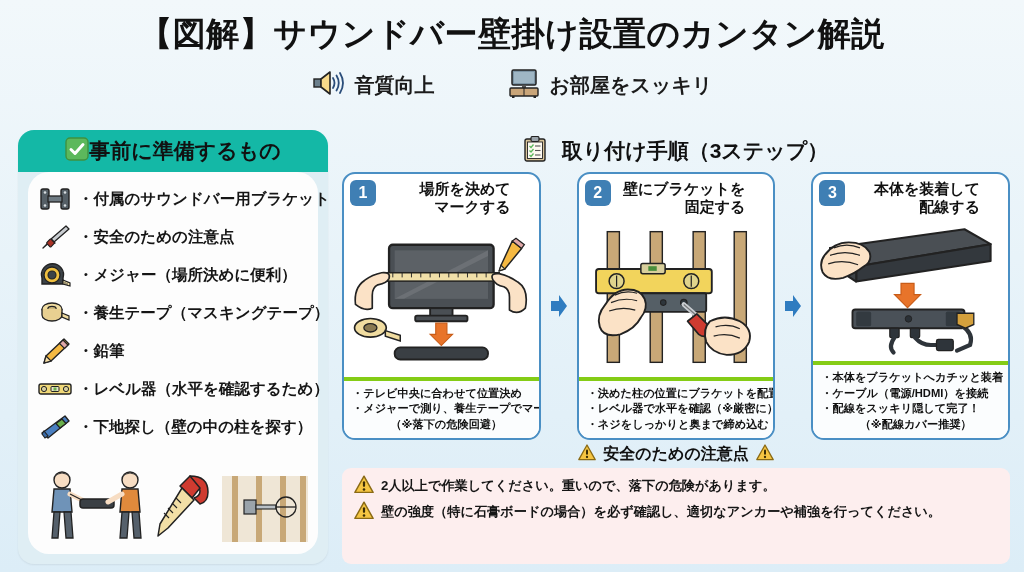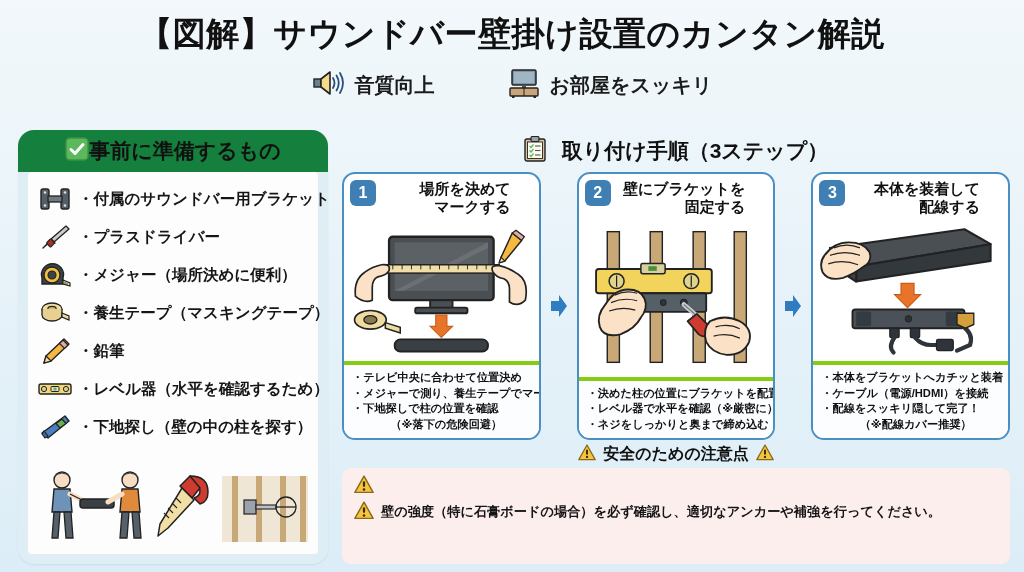--- a/index.html
+++ b/index.html
@@ -75,31 +75,31 @@
     box-shadow: 0 1px 2px rgba(0,0,0,0.07);
     display: flex;
     flex-direction: column;
     overflow: hidden;
   }
   .sidebar-head {
     height: 42px;
     display: flex;
     align-items: center;
     justify-content: center;
-    background: #15803d;
+    background: #14b8a6;
   }
   .sidebar-title {
     font-size: 21px;
     font-weight: bold;
     color: #111;
   }
   .sidebar-body {
     margin: 0 10px 10px 10px;
     background: #fdfdfd;
-    border-radius: 4px;
+    border-radius: 21px;
     flex: 1;
     padding: 8px 8px 6px 10px;
     box-sizing: border-box;
     display: flex;
     flex-direction: column;
   }
   .prep-item {
     display: flex;
     align-items: center;
     gap: 6px;
@@ -327,21 +327,21 @@
         </div>
 
         <div class="prep-item">
           <span class="prep-icon">
             <svg width="32" height="26" viewBox="0 0 32 26">
               <path d="M27 2 L30 5 L15 18 L12 15 Z" fill="#c9cdd1" stroke="#222" stroke-width="1.3" stroke-linejoin="round"></path>
               <path d="M13 16 L4 24 L8 20 L16 19 Z" fill="#c0392b" stroke="#222" stroke-width="1.3" stroke-linejoin="round"></path>
               <rect x="8.5" y="16" width="6" height="6" rx="1" transform="rotate(-45 11.5 19)" fill="#a93226" stroke="#222" stroke-width="1.1"></rect>
             </svg>
           </span>
-          <span class="prep-label">・プラスドライバー</span>
+          <span class="prep-label">・安全のための注意点</span>
         </div>
 
         <div class="prep-item">
           <span class="prep-icon">
             <svg width="32" height="26" viewBox="0 0 32 26">
               <path d="M3 16 A11 11 0 1 1 24 16 L24 22 L3 22 Z" fill="#3c4348" stroke="#222" stroke-width="1.4"></path>
               <circle cx="13" cy="13" r="8" fill="#f0c040" stroke="#222" stroke-width="1.3"></circle>
               <circle cx="13" cy="13" r="4" fill="#3c4348" stroke="#222" stroke-width="1.1"></circle>
               <path d="M24 18 L31 21 L31 24 L24 22 Z" fill="#f4e3a8" stroke="#222" stroke-width="1.2"></path>
               <line x1="26" y1="20" x2="26" y2="22.5" stroke="#222" stroke-width="0.8"></line>
@@ -515,21 +515,20 @@
               <path d="M40 106 L56 111 L56 117 L40 112 Z" fill="#f0dca0" stroke="#222" stroke-width="1.6"></path>
 
               <path d="M94 98 L106 98 L106 110 L112 110 L100 122 L88 110 L94 110 Z" fill="#e8742a" stroke="#c85c18" stroke-width="1.2"></path>
 
               <rect x="50" y="124 " width="100" height="13" rx="6" fill="#3a3f44" stroke="#222" stroke-width="2"></rect>
             </svg>
           </div>
           <div class="step-bullets">
             <div>・テレビ中央に合わせて位置決め</div>
             <div>・メジャーで測り、養生テープでマーク</div>
-            <div>・下地探しで柱の位置を確認</div>
             <div class="note">（※落下の危険回避）</div>
           </div>
         </div>
 
         <div class="step-arrow">
           <svg width="16" height="24" viewBox="0 0 16 24">
             <path d="M0 7 L8 7 L8 1 L16 12 L8 23 L8 17 L0 17 Z" fill="#2f7cc0"></path>
           </svg>
         </div>
 
@@ -651,20 +650,21 @@
 
       <div class="warn-box">
         <div class="warn-line">
           <span>
             <svg width="20" height="19" viewBox="0 0 18 17">
               <path d="M9 1 L17.2 15.6 L0.8 15.6 Z" fill="#f5c542" stroke="#8a6a14" stroke-width="1.3" stroke-linejoin="round"></path>
               <rect x="8" y="5.5" width="2" height="5.2" rx="1" fill="#3a2d06"></rect>
               <circle cx="9" cy="13" r="1.15" fill="#3a2d06"></circle>
             </svg>
           </span>
+          <span class="warn-text">2人以上で作業してください。重いので、落下の危険があります。</span>
         </div>
         <div class="warn-line">
           <span>
             <svg width="20" height="19" viewBox="0 0 18 17">
               <path d="M9 1 L17.2 15.6 L0.8 15.6 Z" fill="#f5c542" stroke="#8a6a14" stroke-width="1.3" stroke-linejoin="round"></path>
               <rect x="8" y="5.5" width="2" height="5.2" rx="1" fill="#3a2d06"></rect>
               <circle cx="9" cy="13" r="1.15" fill="#3a2d06"></circle>
             </svg>
           </span>
           <span class="warn-text">壁の強度（特に石膏ボードの場合）を必ず確認し、適切なアンカーや補強を行ってください。</span>

